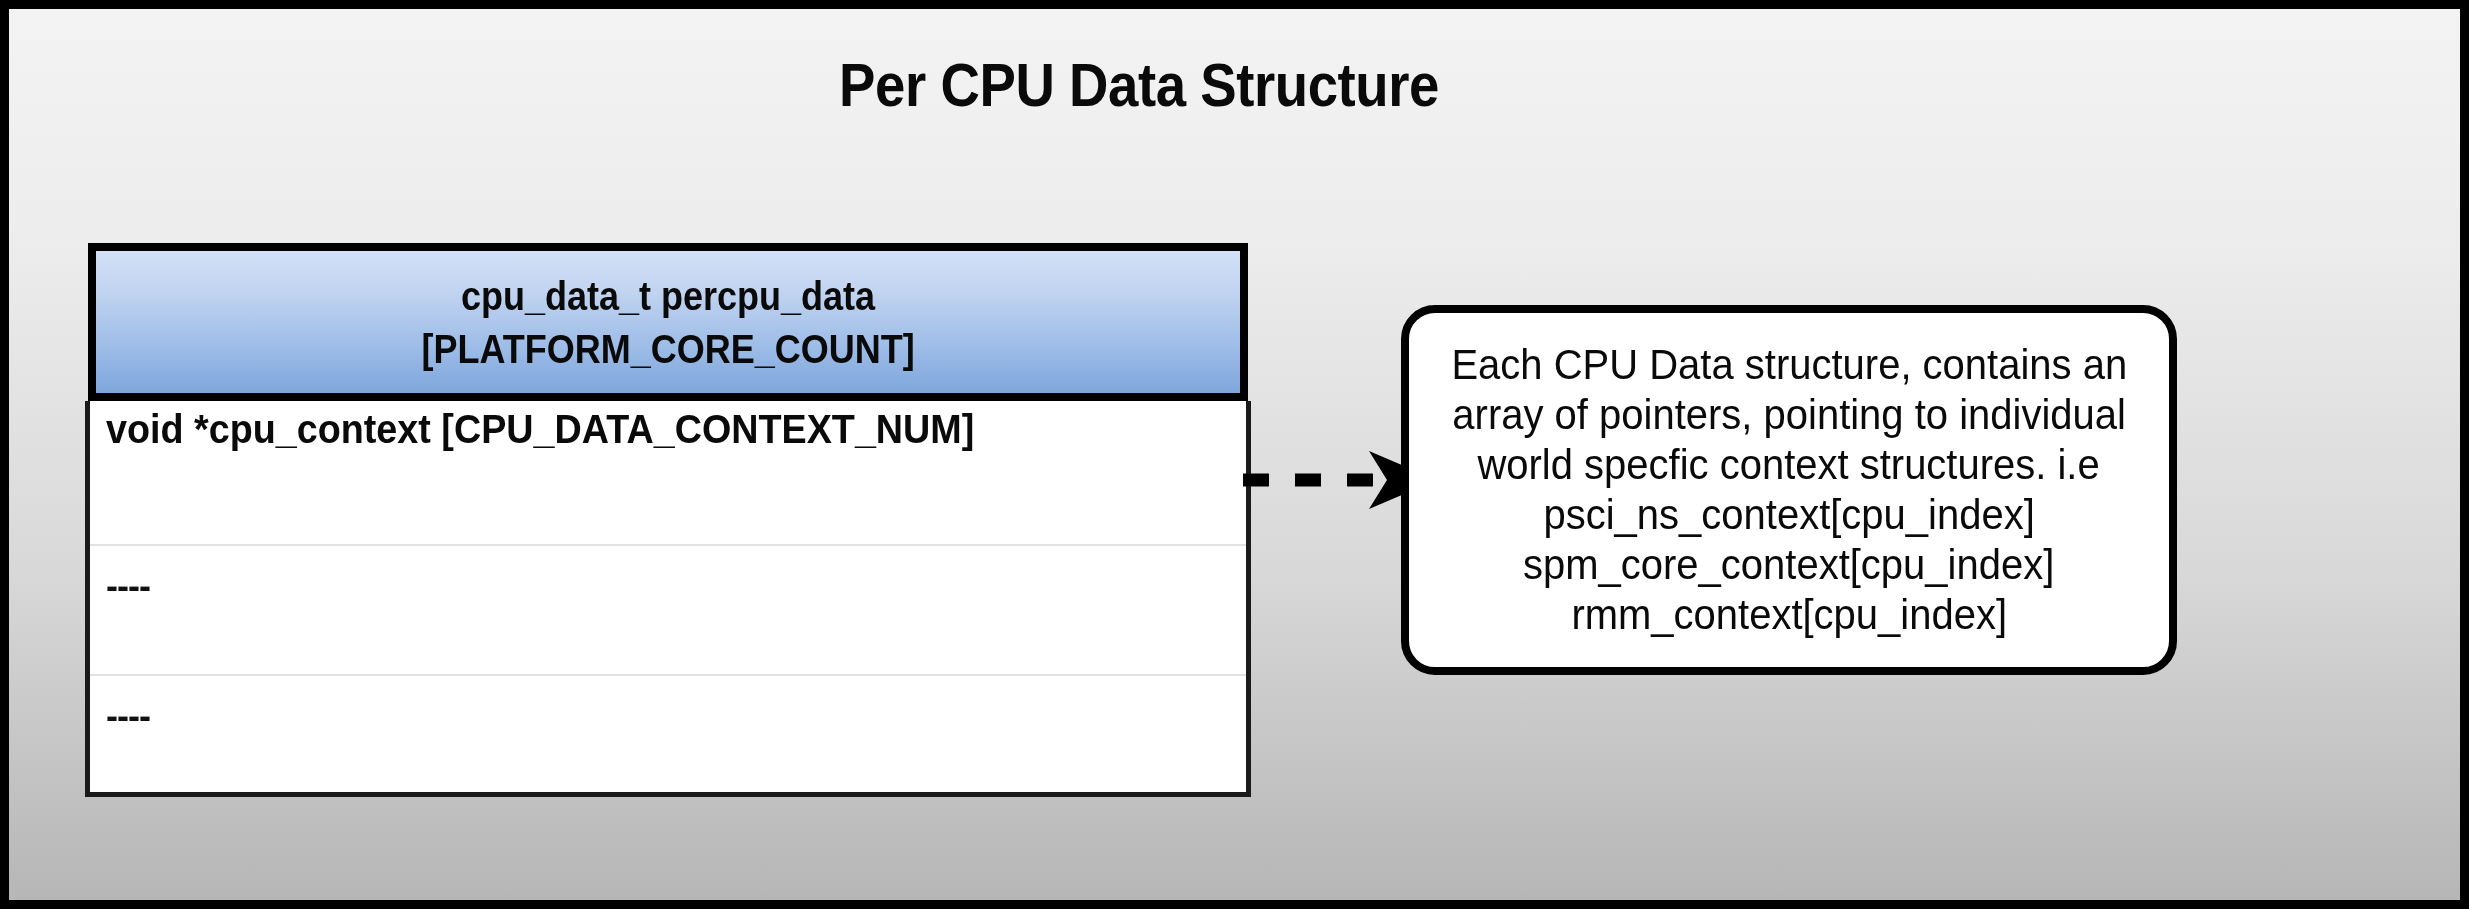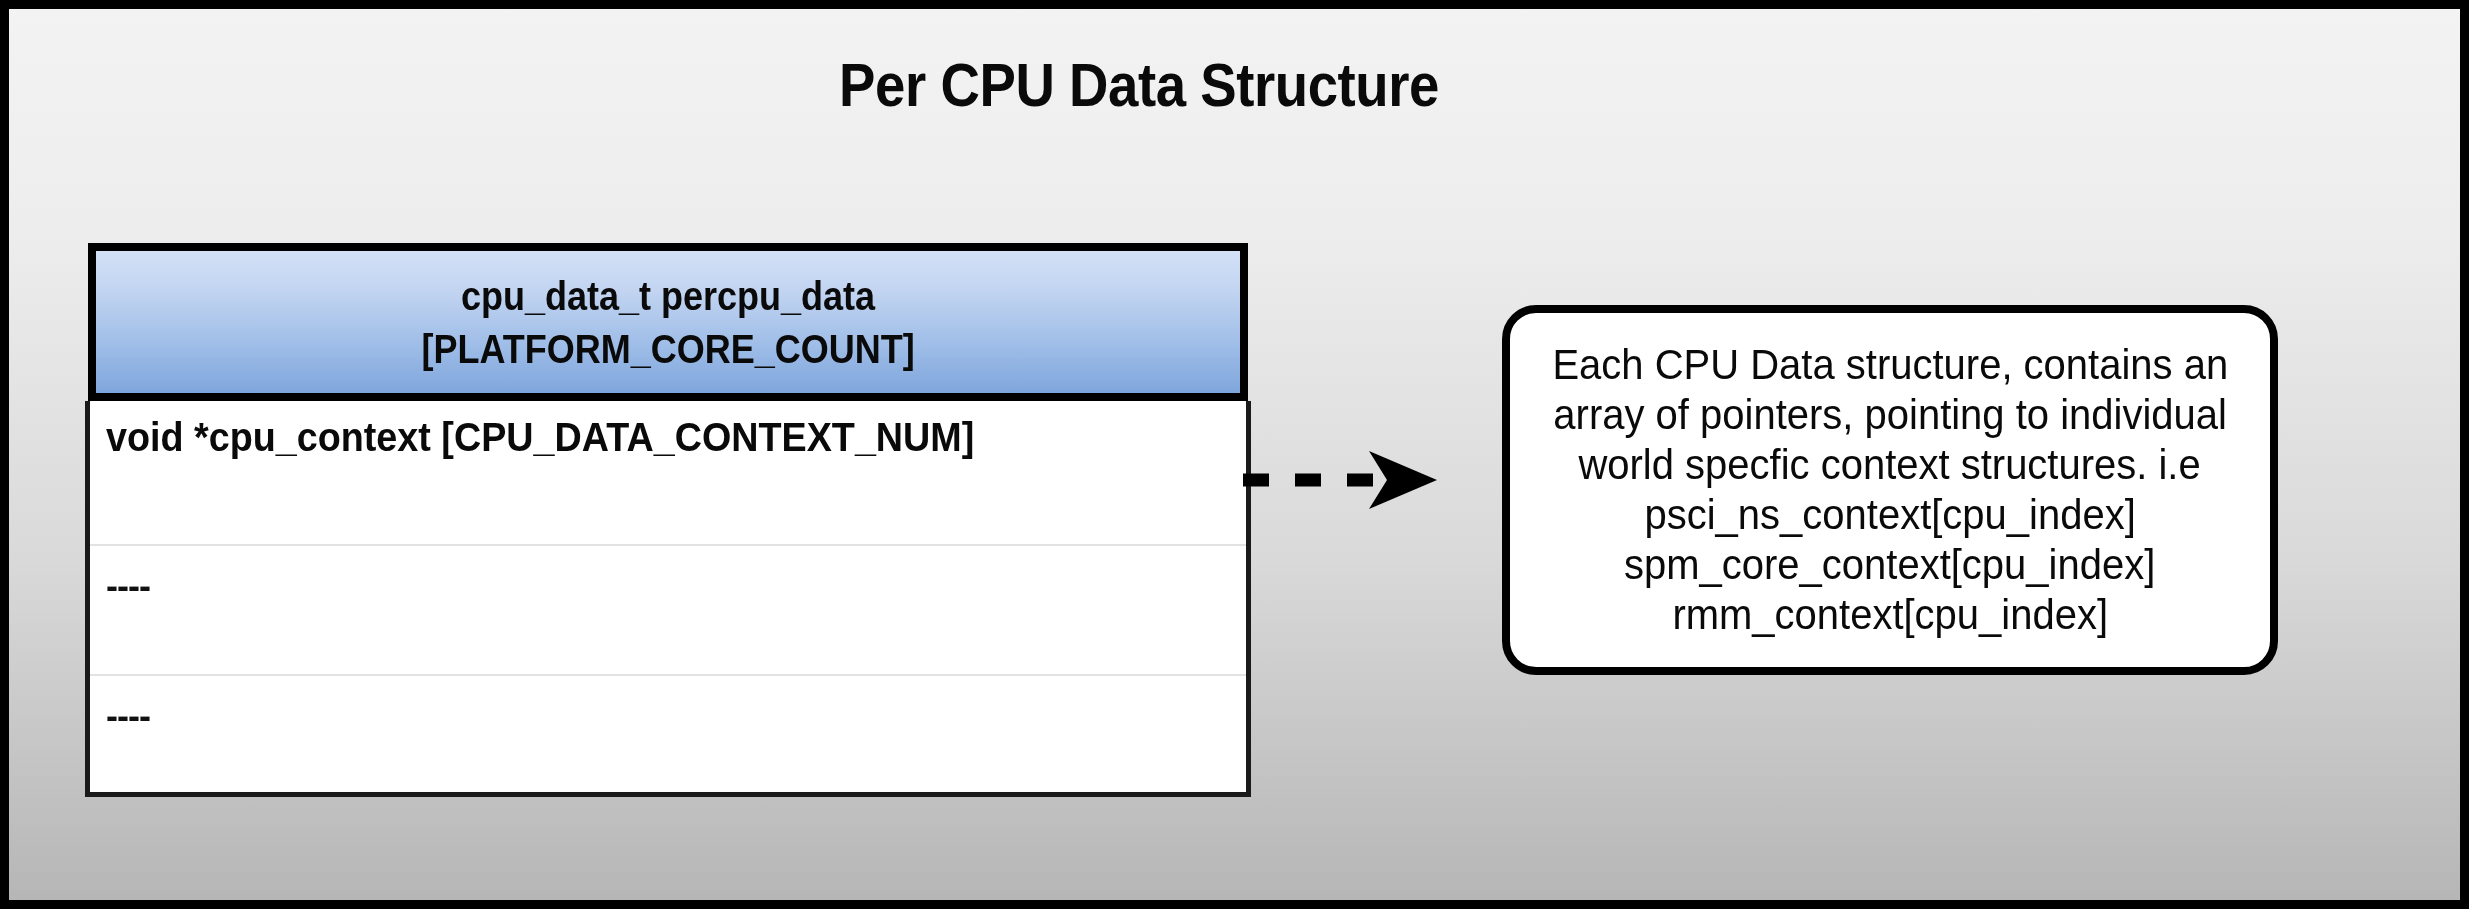--- a/index.html
+++ b/index.html
@@ -86,21 +86,21 @@
     border-top: none;
     background: #ffffff;
   }
   .table-row {
     box-sizing: border-box;
     position: relative;
     display: flex;
     align-items: flex-start;
     padding-left: 16px;
   }
-  .table-row.r1 { height: 143px; padding-top: 16px; }
+  .table-row.r1 { height: 143px; padding-top: 8px; }
   .table-row.r2 { height: 130px; padding-top: 22px; border-top: 2px solid #e2e2e2; }
   .table-row.r3 { height: 120px; padding-top: 22px; border-top: 2px solid #e2e2e2; }
 
   .cell-text-strong {
     font-family: "Liberation Sans Narrow", "Liberation Sans", sans-serif;
     font-weight: bold;
     font-size: 41px;
     line-height: 1.0;
     color: #0a0a0a;
     white-space: nowrap;
@@ -121,21 +121,21 @@
     position: absolute;
     left: 1232px;
     top: 440px;
     width: 200px;
     height: 62px;
   }
 
   
   #callout {
     position: absolute;
-    left: 1493px;
+    left: 1392px;
     top: 296px;
     width: 776px;
     height: 370px;
     box-sizing: border-box;
     border: 8px solid #000000;
     border-radius: 34px;
     background: #ffffff;
     display: flex;
     flex-direction: column;
     align-items: center;

